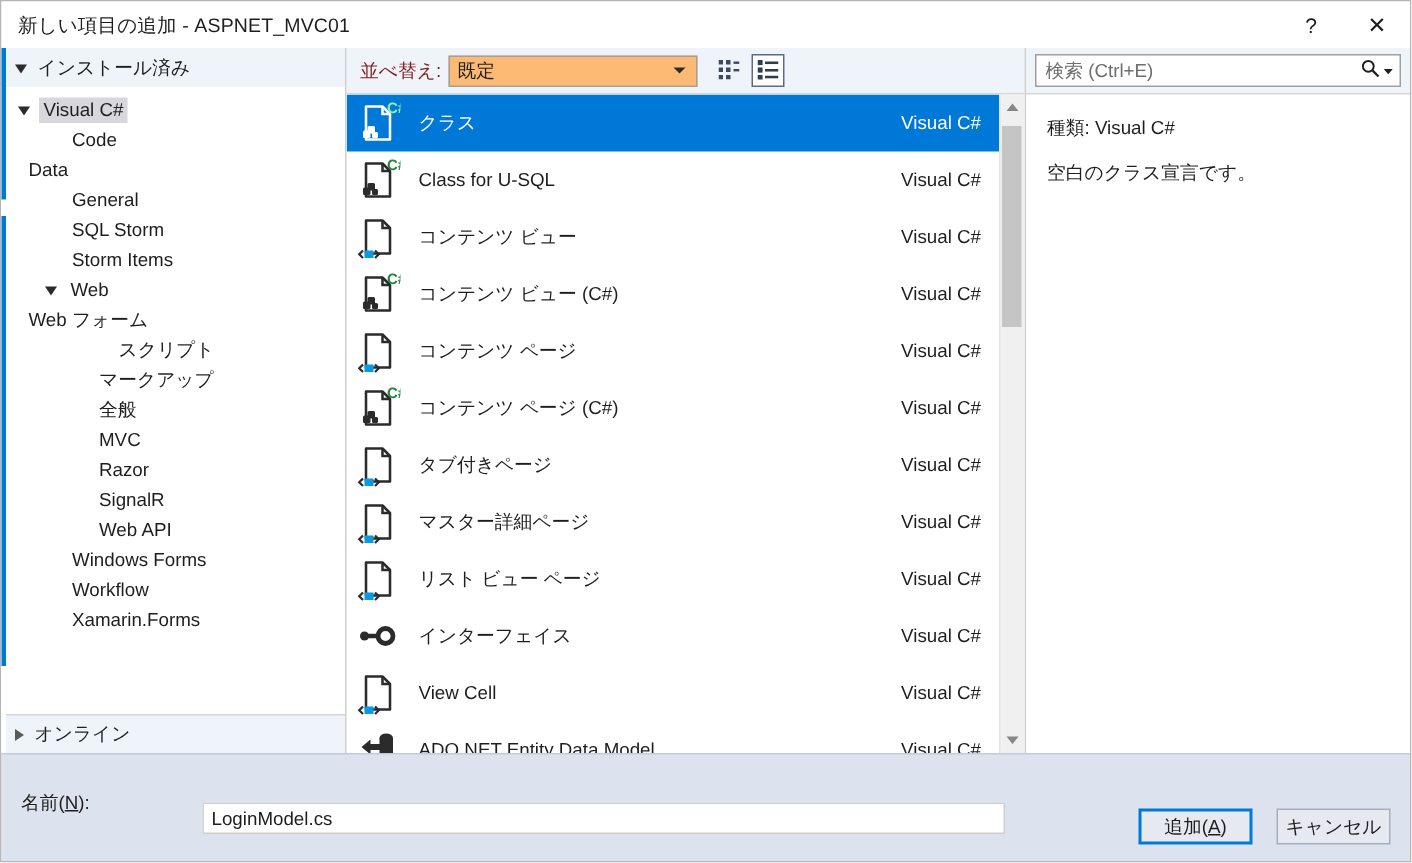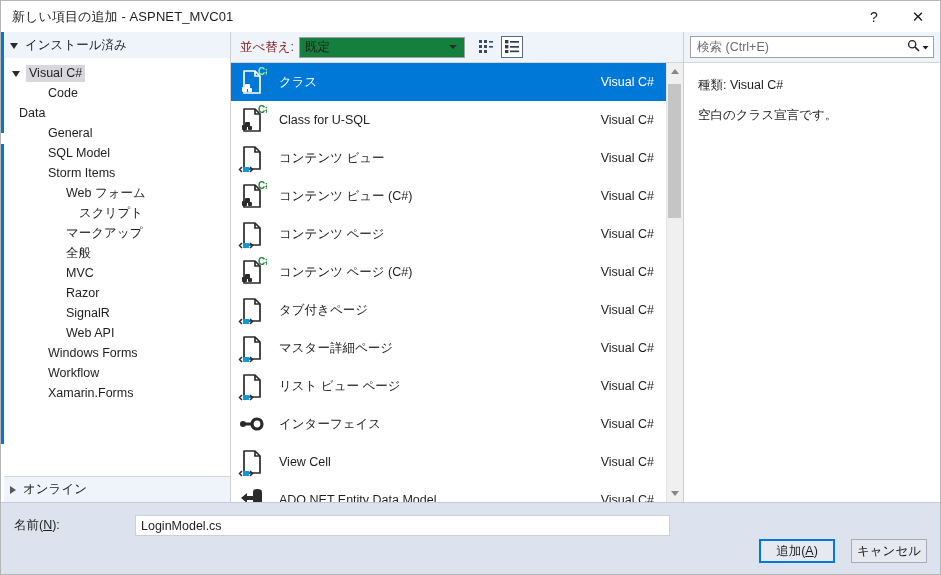--- a/index.html
+++ b/index.html
@@ -160,21 +160,21 @@
   }
   .sort-label {
     font-size: 12.5px;
     color: #7f1d1d;
     margin-right: 5px;
     white-space: nowrap;
   }
   .sort-select {
     width: 166px;
     height: 21px;
-    background: #15803d;
+    background: #fdba74;
     border: 1px solid #a0a0a0;
     display: flex;
     align-items: center;
     padding-left: 5px;
     font-size: 12.5px;
     position: relative;
     cursor: default;
   }
   .sort-select .caret {
     position: absolute;
@@ -370,20 +370,21 @@
   .name-input {
     width: 535px;
     height: 21px;
     background: #ffffff;
     border: 1px solid #cfcfcf;
     font-family: "Liberation Sans", sans-serif;
     font-size: 12.5px;
     color: #1e1e1e;
     padding: 0 5px;
     outline: none;
+    margin-top: 20px;
   }
   .btn-row {
     position: absolute;
     right: 13px;
     bottom: 11px;
     display: flex;
     gap: 16px;
   }
   .btn {
     width: 76px;
@@ -444,27 +445,31 @@
           <div class="tree-item" style="">
             <span style="width: 15px; flex: 0 0 auto;"></span>
             <span class="lbl">Data</span>
           </div>
           <div class="tree-item" style="padding-left: 29px;">
             <span style="width: 15px; flex: 0 0 auto;"></span>
             <span class="lbl">General</span>
           </div>
           <div class="tree-item" style="padding-left: 29px;">
             <span style="width: 15px; flex: 0 0 auto;"></span>
-            <span class="lbl">SQL Model</span>
+            <span class="lbl">SQL Storm</span>
           </div>
           <div class="tree-item" style="padding-left: 29px;">
             <span style="width: 15px; flex: 0 0 auto;"></span>
             <span class="lbl">Storm Items</span>
           </div>
-          <div class="tree-item" style="padding-left: 47px;">
+          <div class="tree-item" style="padding-left: 29px;">
+            <span class="tri down"></span>
+            <span class="lbl">Web</span>
+          </div>
+          <div class="tree-item" style="">
             <span style="width: 15px; flex: 0 0 auto;"></span>
             <span class="lbl">Web フォーム</span>
           </div>
           <div class="tree-item" style="padding-left: 60px;">
             <span style="width: 15px; flex: 0 0 auto;"></span>
             <span class="lbl">スクリプト</span>
           </div>
           <div class="tree-item" style="padding-left: 47px;">
             <span style="width: 15px; flex: 0 0 auto;"></span>
             <span class="lbl">マークアップ</span>

